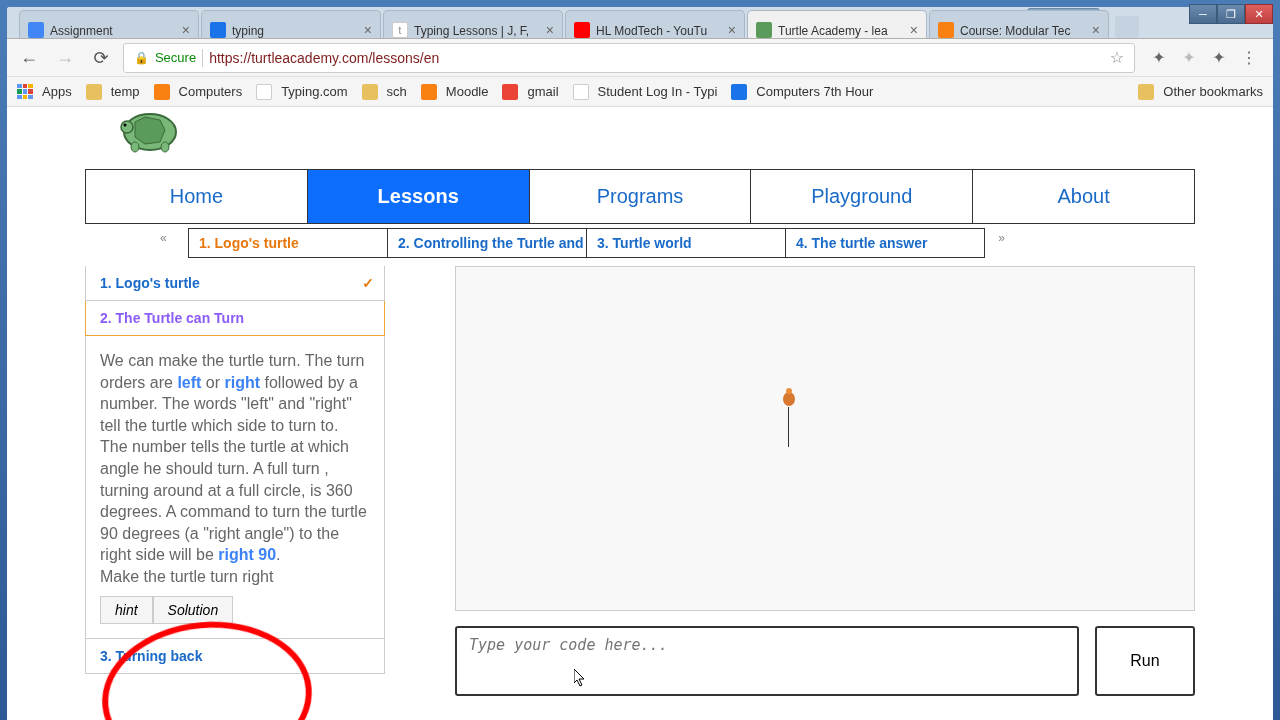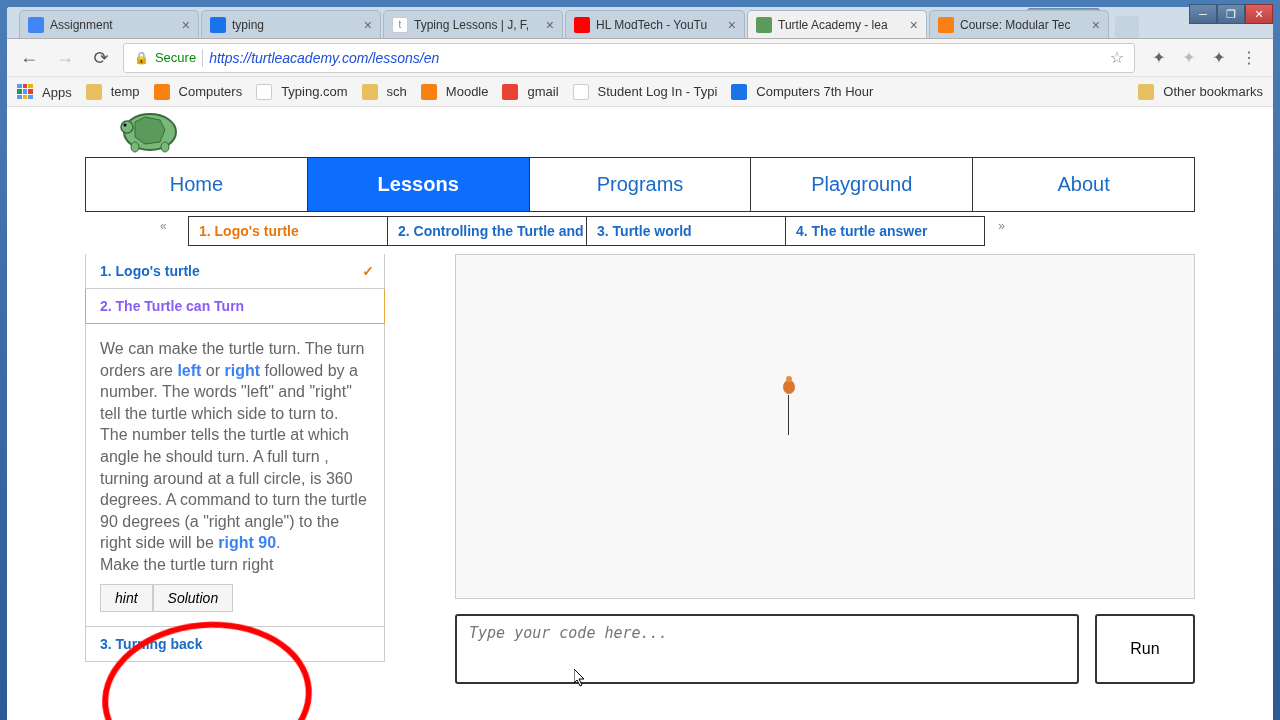--- a/index.html
+++ b/index.html
@@ -11,72 +11,72 @@
 .window-controls { position: absolute; top: 4px; right: 7px; display: flex; }
 .win-btn { width: 28px; height: 20px; border: 1px solid #3a5a7a; display: flex; align-items: center; justify-content: center; font-size: 11px; color: #fff; }
 .win-min { background: linear-gradient(to bottom, #6a8ab0, #4a6a90); }
 .win-max { background: linear-gradient(to bottom, #6a8ab0, #4a6a90); }
 .win-close { background: linear-gradient(to bottom, #e06060, #c04040); border-color: #903030; }
 
 .browser-shell { background: #fff; height: 100%; display: flex; flex-direction: column; border-radius: 3px 3px 0 0; overflow: hidden; }
 
 
 .tab-strip { background: #d0dce8; height: 32px; display: flex; align-items: flex-end; padding-left: 12px; border-bottom: 1px solid #b0b0b0; }
-.tab { display: flex; align-items: center; height: 28px; padding: 0 8px; background: #c5d2e0; border-radius: 5px 5px 0 0; margin-right: 2px; width: 180px; font-size: 12px; color: #333; border: 1px solid #a8b8c8; border-bottom: none; position: relative; }
+.tab { display: flex; align-items: flex-end; height: 28px; padding: 0 8px; background: #c5d2e0; border-radius: 5px 5px 0 0; margin-right: 2px; width: 180px; font-size: 12px; color: #333; border: 1px solid #a8b8c8; border-bottom: none; position: relative; }
 .tab.active { background: #f0f0f0; }
 .tab-favicon { width: 16px; height: 16px; margin-right: 6px; background: #888; border-radius: 2px; flex-shrink: 0; }
 .tab-favicon.google { background: #4285f4; }
 .tab-favicon.blue-user { background: #1a73e8; }
 .tab-favicon.typing-t { background: #fff; border: 1px solid #ccc; display:flex; align-items:center; justify-content:center; font-size:10px; color:#888; }
 .tab-favicon.youtube { background: #ff0000; }
 .tab-favicon.turtle { background: #5a9a5a; }
 .tab-title { flex: 1; white-space: nowrap; overflow: hidden; text-overflow: ellipsis; }
 .tab-close { font-size: 14px; color: #666; margin-left: 4px; cursor: pointer; }
 .new-tab-btn { width: 24px; height: 22px; background: #c5d2e0; border-radius: 3px; margin-left: 4px; }
 
 
 .addr-bar { height: 38px; display: flex; align-items: center; padding: 0 8px; background: #f5f5f5; border-bottom: 1px solid #e0e0e0; gap: 8px; }
 .nav-btn { width: 28px; height: 28px; display: flex; align-items: center; justify-content: center; color: #555; font-size: 18px; cursor: pointer; border-radius: 14px; }
 .nav-btn.disabled { color: #bbb; }
 .omnibox { flex: 1; height: 30px; border: 1px solid #ccc; border-radius: 3px; display: flex; align-items: center; padding: 0 10px; background: #fff; font-size: 14px; gap: 6px; }
 .secure-lock { color: #0a8a0a; font-size: 12px; }
 .secure-text { color: #0a8a0a; font-size: 13px; }
 .url-divider { width: 1px; height: 18px; background: #ccc; }
-.url-text { color: #1d4ed8; font-style: italic; }
+.url-text { color: #7f1d1d; }
 .star-icon { color: #888; margin-left: auto; font-size: 16px; }
 .ext-icons { display: flex; gap: 10px; padding: 0 6px; }
 .ext-icon { width: 20px; height: 20px; color: #666; font-size: 16px; display:flex; align-items:center; justify-content:center; }
 
 
 .bookmarks-bar { height: 30px; display: flex; align-items: center; padding: 0 10px; background: #f5f5f5; border-bottom: 1px solid #ddd; gap: 14px; font-size: 13px; }
 .bookmark { display: flex; align-items: center; gap: 9px; color: #333; cursor: pointer; }
 .bm-icon { width: 16px; height: 16px; background: #e8b030; border-radius: 2px; }
 .bm-icon.folder { background: #e8c060; }
 .bm-icon.moodle { background: #f98012; }
 .bm-icon.gmail { background: #ea4335; }
 .bm-icon.t { background:#fff; border:1px solid #ccc; }
 .bm-icon.blue { background:#1a73e8; }
-.apps-btn { display:flex; align-items:flex-end; }
+.apps-btn { display:flex; align-items:center; }
 .apps-grid { width:16px; height:16px; display:grid; grid-template-columns:repeat(3,1fr); grid-template-rows:repeat(3,1fr); gap:1px; }
 .apps-grid span { background:#5e97f6; }
 .apps-grid span:nth-child(2){background:#db4437;} .apps-grid span:nth-child(3){background:#f4b400;}
 .apps-grid span:nth-child(4){background:#0f9d58;} .apps-grid span:nth-child(6){background:#db4437;}
 .apps-grid span:nth-child(8){background:#f4b400;}
 .bookmarks-right { margin-left: auto; }
 
 
 .page { flex: 1; overflow: hidden; position: relative; background: #fff; }
 .page-scroller { position:absolute; inset:0; overflow-y:scroll; }
 .page-inner { padding: 0 78px; }
 
 .logo-area { height: 50px; position: relative; }
 .turtle-logo { position: absolute; left: 30px; top: -5px; width: 70px; height: 55px; }
 
 
-.main-nav { display: flex; border: 1px solid #333; }
+.main-nav { display: flex; border: 1px solid #333; margin-top: 12px; }
 .nav-tab { flex: 1; text-align: center; padding: 15px 0; font-size: 20px; color: #1a6ac8; background: #fff; border-right: 1px solid #333; cursor: pointer; }
 .nav-tab:last-child { border-right: none; }
 .nav-tab.active { background: #0d6efd; color: #fff; font-weight: bold; }
 
 
 .lesson-tabs { display: flex; align-items: center; margin-top: 4px; gap: 0; padding-left: 75px; position: relative; }
 .lesson-prev { position: absolute; left: 75px; top: 3px; color: #888; font-size: 12px; }
 .lesson-next { position: absolute; right: 190px; top: 3px; color: #888; font-size: 12px; }
 .lesson-tab { border: 1px solid #333; padding: 6px 10px; font-size: 14px; font-weight: bold; color: #1a6ac8; background: #fff; width: 200px; margin-left: -1px; cursor: pointer; white-space:nowrap; overflow:hidden; }
 .lesson-tab:first-of-type { margin-left: 28px; }

